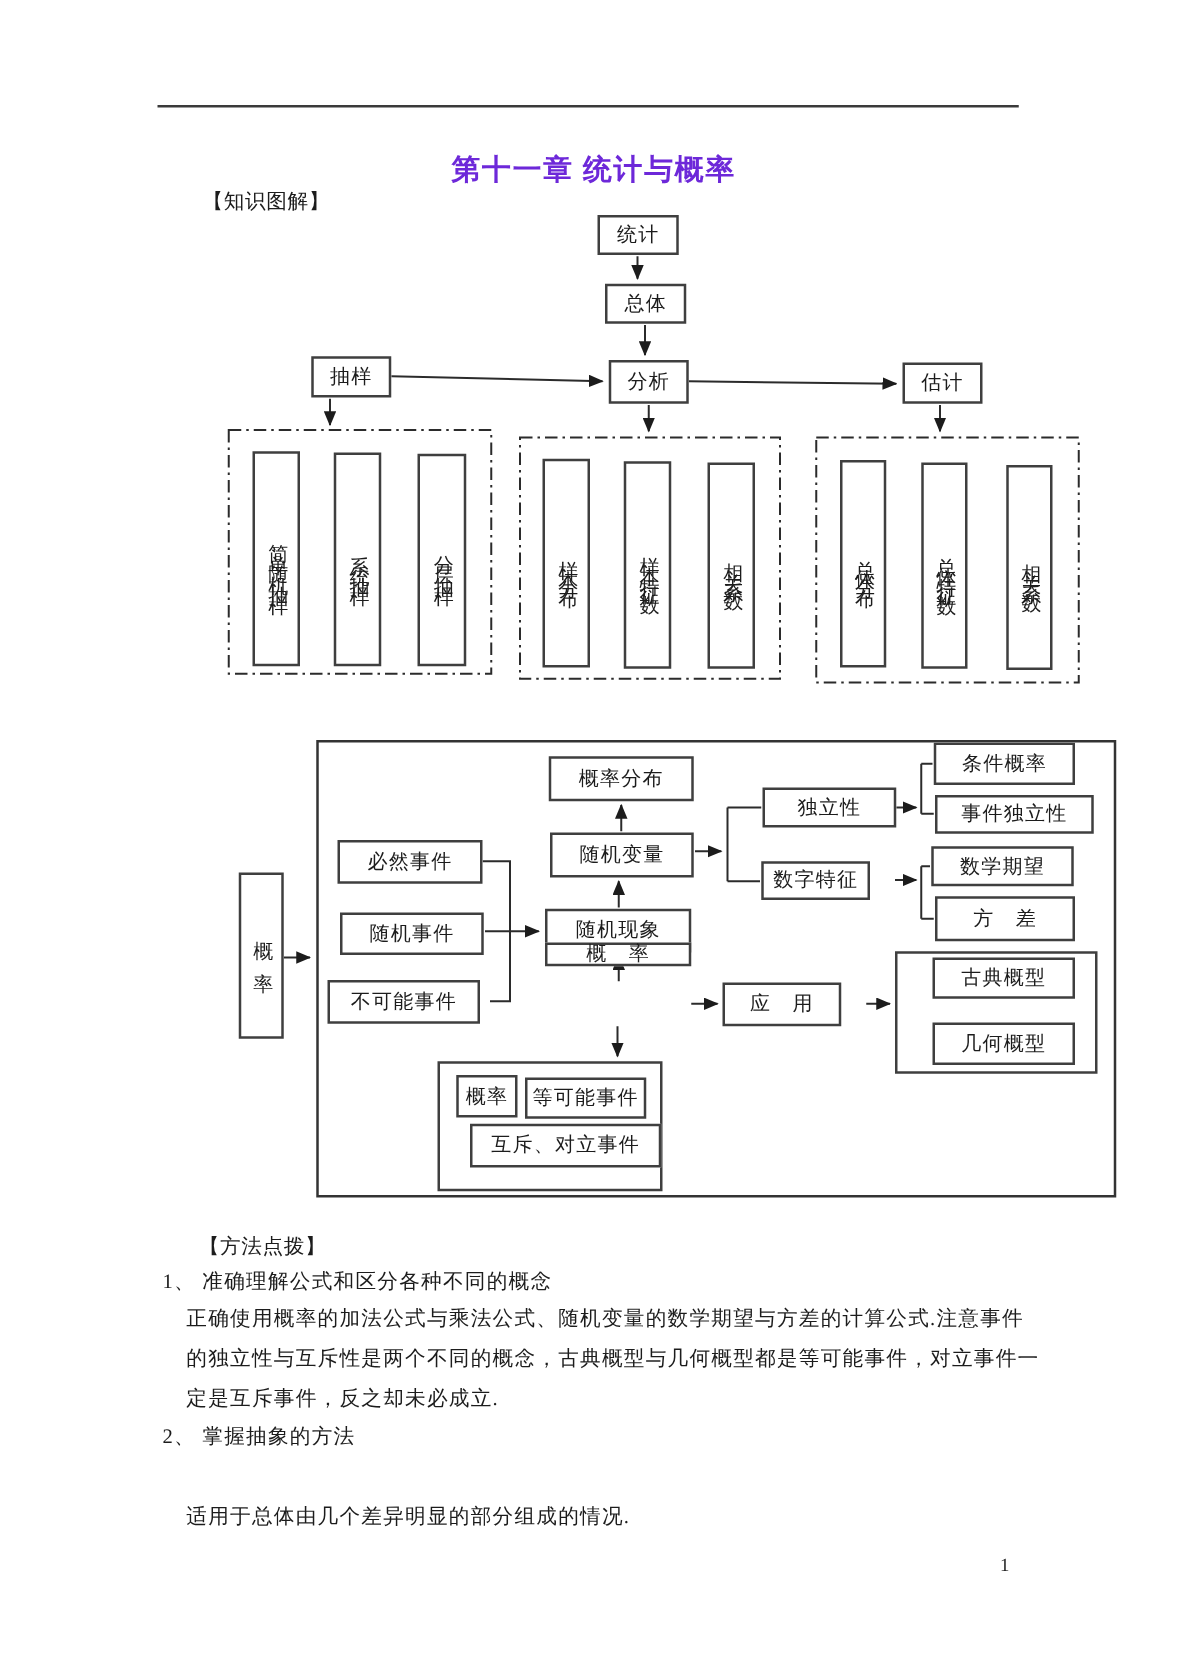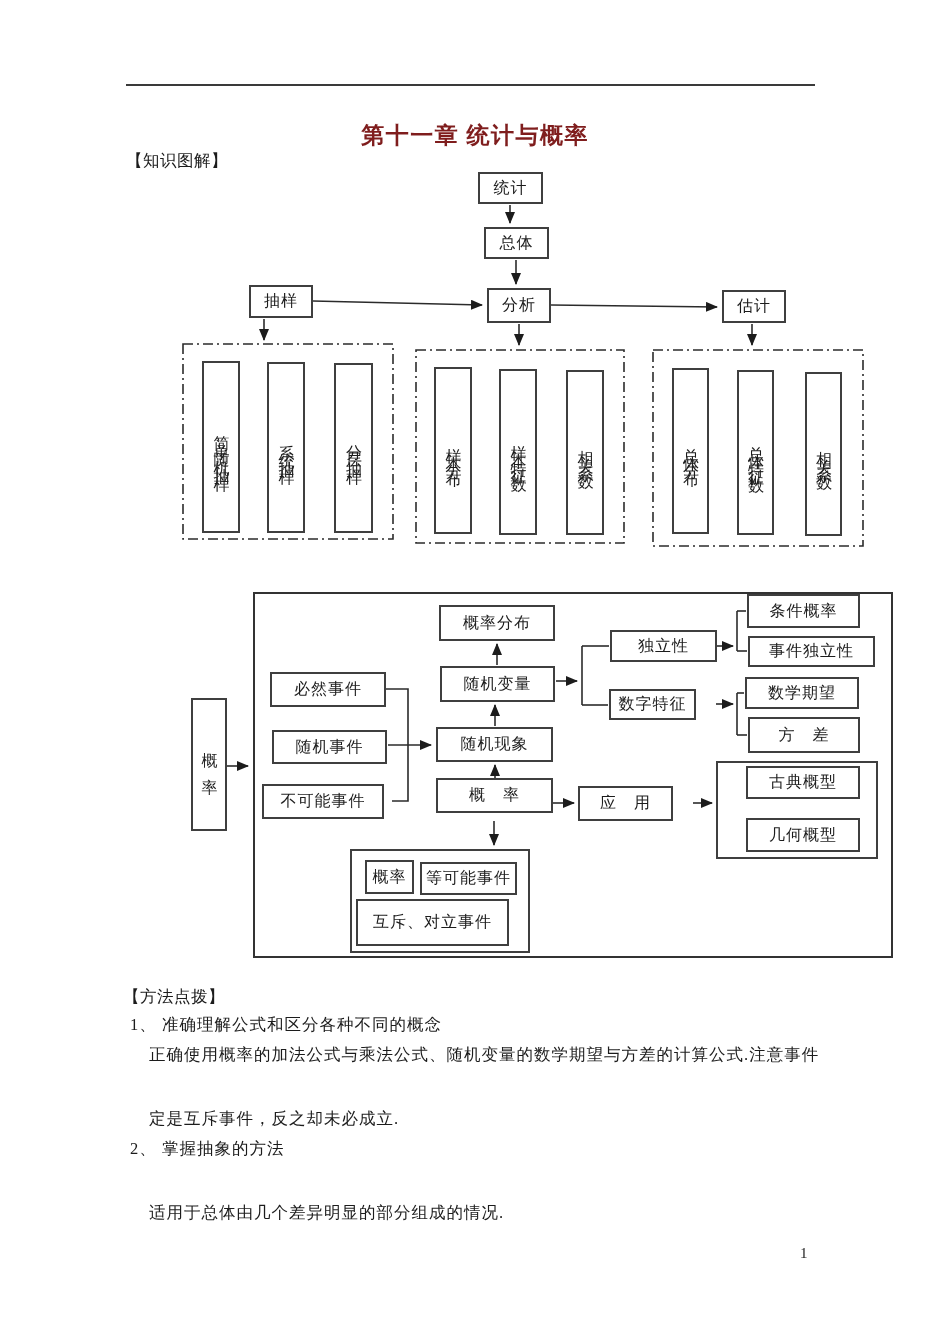--- a/index.html
+++ b/index.html
@@ -3,23 +3,23 @@
 <meta charset="utf-8">
 <style>
   html,body{margin:0;padding:0;background:#ffffff;}
   .page{
     position:relative;width:950px;height:1344px;background:#ffffff;overflow:hidden;
     font-family:"Liberation Serif","DejaVu Serif",serif;color:#1c1c1c;
   }
   .top-rule{position:absolute;left:126px;top:84px;width:689px;height:2px;background:#3a3a3a;}
   .doc-title{
     position:absolute;left:0;top:120px;width:950px;text-align:center;
-    font-size:23px;font-weight:bold;color:#7f1d1d;letter-spacing:1.5px;white-space:nowrap;
+    font-size:23px;font-weight:bold;color:#6d28d9;letter-spacing:1.5px;white-space:nowrap;
   }
-  .sec-label{position:absolute;font-size:16.5px;letter-spacing:0.5px;white-space:nowrap;}
+  .sec-label{position:absolute;font-size:16.5px;letter-spacing:0.5px;white-space:nowrap;margin-left:36px;}
   .lbl-knowledge{left:126px;top:150px;}
   .lbl-methods{left:123px;top:986px;}
 
   
   .fb{
     position:absolute;box-sizing:border-box;border:2px solid #3f3f3f;background:#fff;
     display:flex;align-items:center;justify-content:center;
     font-size:16px;letter-spacing:1px;white-space:nowrap;z-index:3;
   }
   .vb{writing-mode:vertical-rl;text-orientation:upright;letter-spacing:8px;}
@@ -43,35 +43,35 @@
   .b-v3c{left:805px;top:372px;width:37px;height:164px}
 
   .b-root{left:191px;top:698px;width:36px;height:133px;letter-spacing:26px;}
   .bb-main{left:253px;top:592px;width:640px;height:366px}
   .b-biran{left:270px;top:672px;width:116px;height:35px}
   .b-sjsj{left:272px;top:730px;width:115px;height:34px}
   .b-bkn{left:262px;top:784px;width:122px;height:35px}
   .b-glfb{left:439px;top:605px;width:116px;height:36px}
   .b-sjbl{left:440px;top:666px;width:115px;height:36px}
   .b-sjxx{left:436px;top:727px;width:117px;height:35px}
-  .b-gl{left:436px;top:778px;width:117px;height:35px}
+  .b-gl{left:436px;top:754px;width:117px;height:19px}
   .b-dlx{left:610px;top:630px;width:107px;height:32px}
   .b-sztz{left:609px;top:689px;width:87px;height:31px}
   .b-tjgl{left:747px;top:594px;width:113px;height:34px}
   .b-sjdlx{left:748px;top:636px;width:127px;height:31px}
   .b-sxqw{left:745px;top:677px;width:114px;height:32px}
   .b-fc{left:748px;top:717px;width:112px;height:36px}
   .b-yy{left:578px;top:786px;width:95px;height:35px}
   .box-models{left:716px;top:761px;width:162px;height:98px}
   .b-gd{left:746px;top:766px;width:114px;height:33px}
   .b-jh{left:746px;top:818px;width:114px;height:34px}
   .box-bottom{left:350px;top:849px;width:180px;height:104px}
   .b-gls{left:365px;top:860px;width:49px;height:34px}
   .b-dkn{left:420px;top:862px;width:97px;height:33px}
-  .b-hc{left:356px;top:899px;width:153px;height:47px}
+  .b-hc{left:376px;top:899px;width:153px;height:35px}
 
   .connector-layer{position:absolute;left:0;top:0;width:950px;height:1344px;z-index:2;pointer-events:none;}
   .connector-layer line,.connector-layer polyline{stroke:#2b2b2b;stroke-width:1.6;fill:none;}
   .connector-layer rect{stroke:#2b2b2b;stroke-width:1.6;fill:none;stroke-dasharray:10 4 2 4;}
 
   .m-line{position:absolute;left:149px;font-size:16.5px;letter-spacing:1px;white-space:nowrap;}
   .m-num{left:130px;}
   .page-number{position:absolute;left:800px;top:1245px;font-size:15px;}
 </style>
 </head>
@@ -174,19 +174,20 @@
   <div class="fb b-jh">几何概型</div>
 
   <div class="fb container-box box-bottom"></div>
   <div class="fb b-gls">概率</div>
   <div class="fb b-dkn">等可能事件</div>
   <div class="fb b-hc">互斥、对立事件</div>
 
   <div class="sec-label lbl-methods">【方法点拨】</div>
   <div class="m-line m-num" style="top:1014px">1、 准确理解公式和区分各种不同的概念</div>
   <div class="m-line" style="top:1044px">正确使用概率的加法公式与乘法公式、随机变量的数学期望与方差的计算公式.注意事件</div>
+  <div class="m-line" style="top:1076px">的独立性与互斥性是两个不同的概念，古典概型与几何概型都是等可能事件，对立事件一</div>
   <div class="m-line" style="top:1108px">定是互斥事件，反之却未必成立.</div>
   <div class="m-line m-num" style="top:1138px">2、 掌握抽象的方法</div>
   <div class="m-line" style="top:1202px">适用于总体由几个差异明显的部分组成的情况.</div>
 
   <div class="page-number">1</div>
 
 </div>
 
 </body></html>

